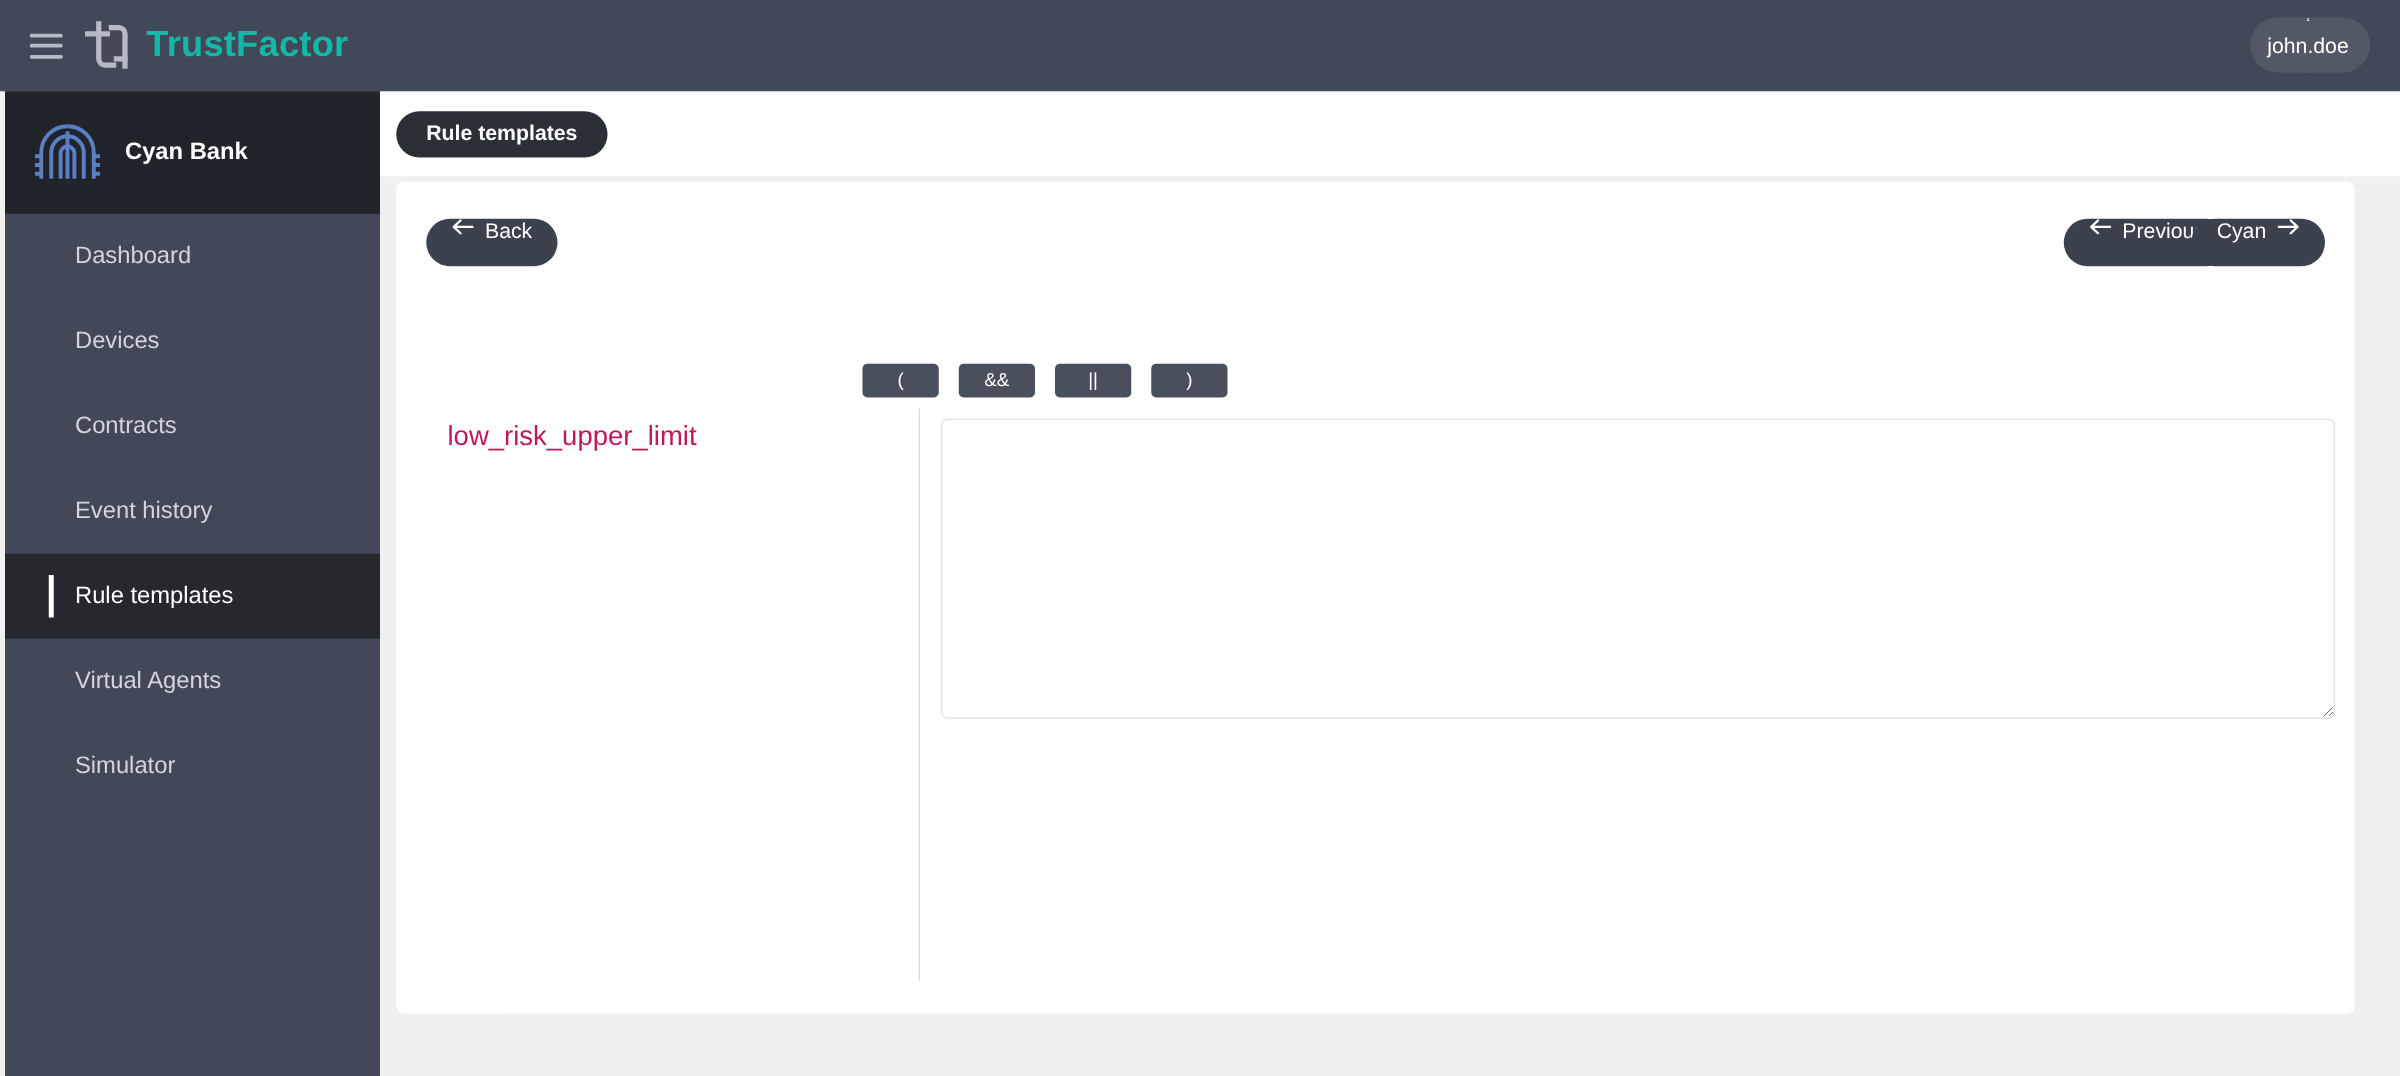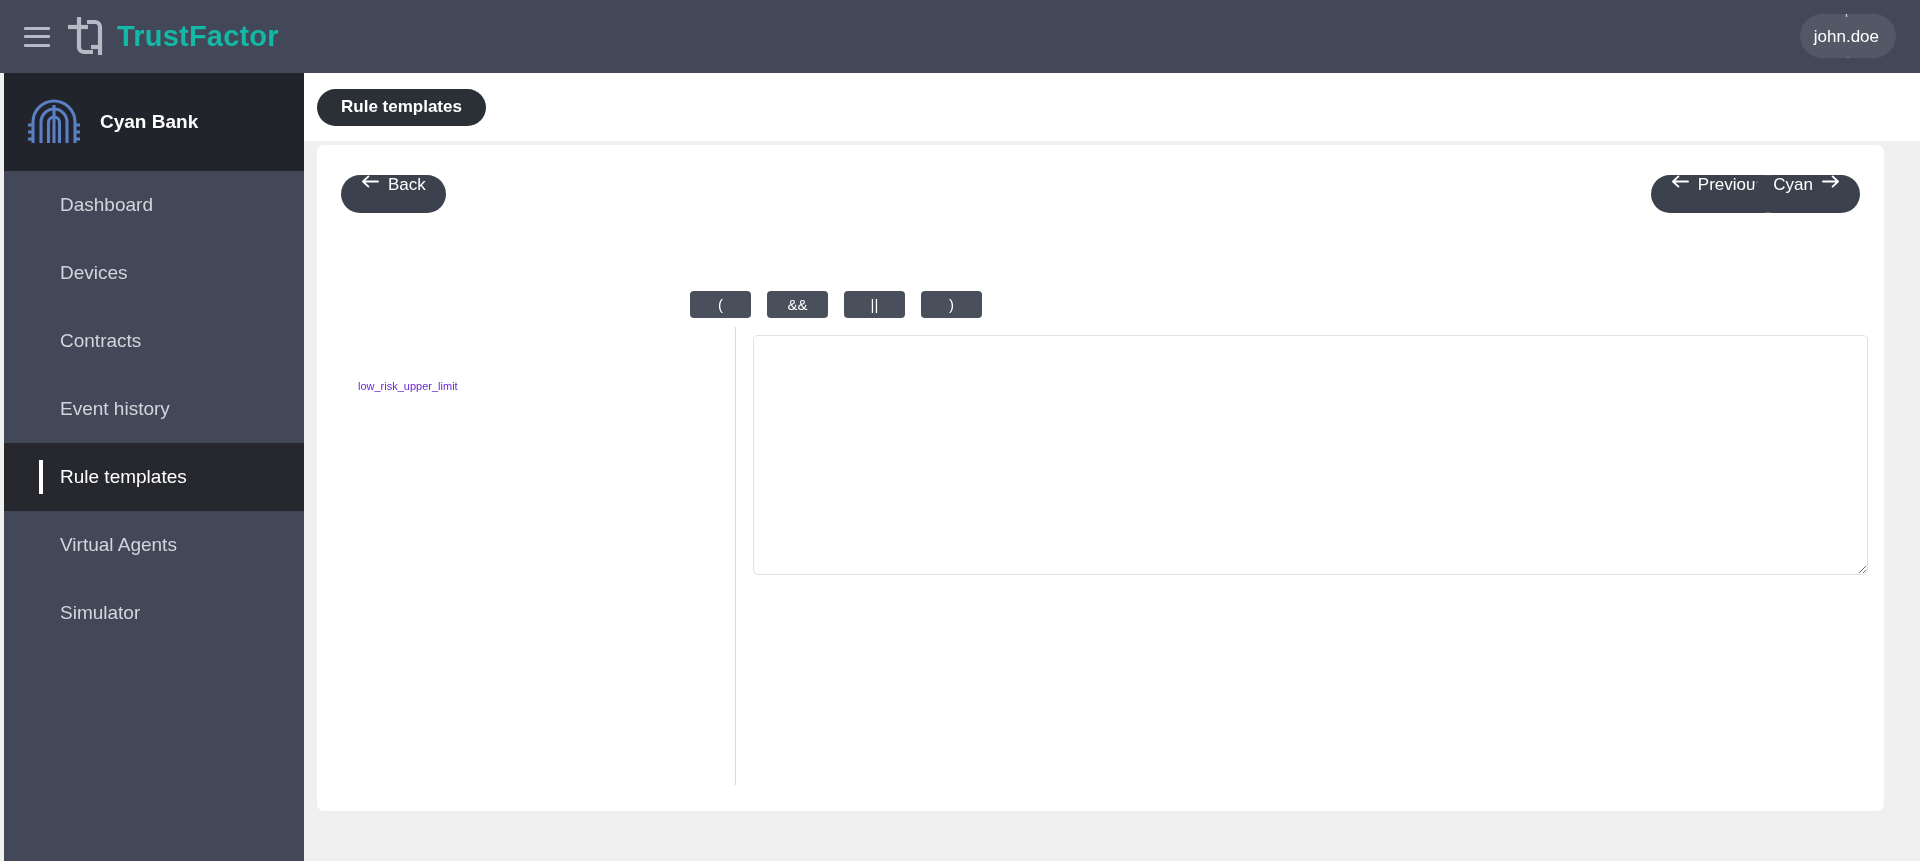--- a/index.html
+++ b/index.html
@@ -117,21 +117,21 @@
     background: #4a4f5c; color: #ffffff;
     border: none; border-radius: 4px;
     font-size: 15px; cursor: pointer;
     font-family: "Liberation Sans", sans-serif;
     display: flex; align-items: center; justify-content: center;
   }
 
   
   #field-label {
     position: absolute; left: 41px; top: 191px;
-    color: #6d28d9; font-size: 11px; margin-top: 44px;
+    color: #be185d; font-size: 22px;
   }
   #divider {
     position: absolute; left: 418px; top: 182px;
     width: 1px; height: 458px; background: #d7d9e0;
   }
 
   
   #expr-area {
     position: absolute; left: 436px; top: 190px;
     width: 1115px; height: 240px;

